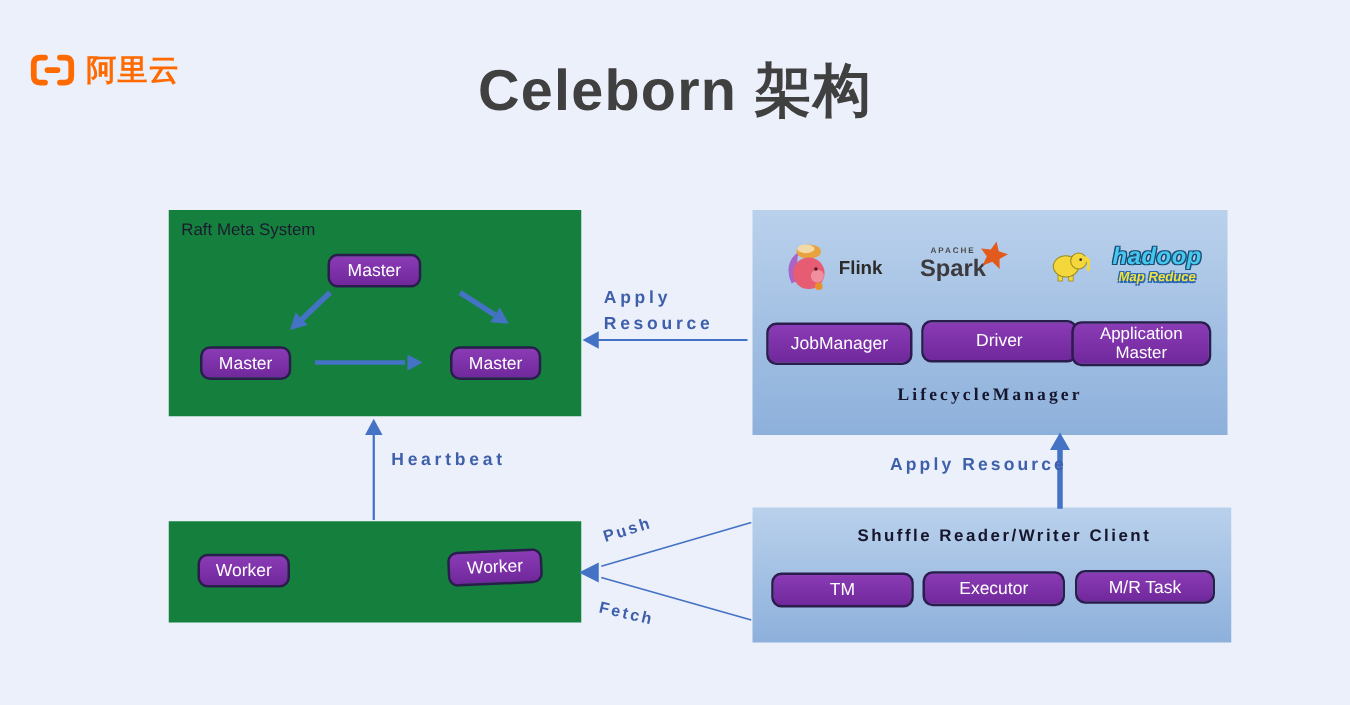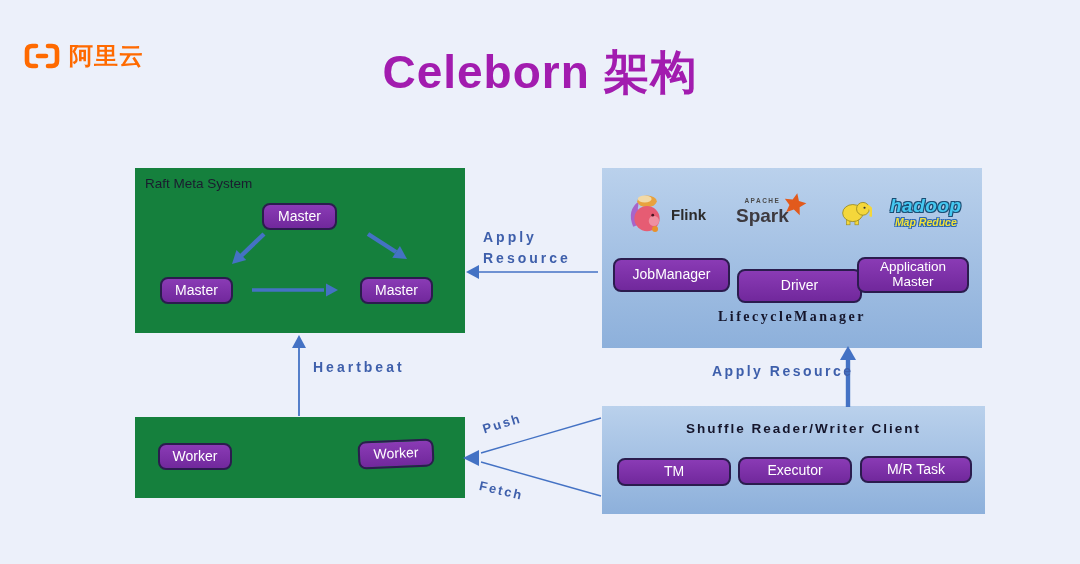--- a/index.html
+++ b/index.html
@@ -5,21 +5,21 @@
   * { box-sizing: border-box; }
   body { margin:0; background:#ECF0FA; font-family:"Liberation Sans", sans-serif; }
   #canvas { position:relative; width:1080px; height:564px; background:#ECF0FA; overflow:hidden; }
 
   
   .brand { position:absolute; left:22px; top:13px; display:flex; align-items:center; gap:7px; z-index:4;margin-top:27px; }
   .brand-name { color:#FF6A00; font-size:24px; font-weight:700; letter-spacing:1px; }
 
   
   .page-title { position:absolute; left:0; top:42px; width:100%; text-align:center;
-    font-size:46px; font-weight:800; color:#a21caf; letter-spacing:1px; z-index:2; }
+    font-size:46px; font-weight:800; color:#404040; letter-spacing:1px; z-index:2; }
 
   
   .box-white { position:absolute; background:#15803d; z-index:1; }
   .box-grad  { position:absolute; background:linear-gradient(180deg,#BAD1EC 0%,#8DB0DB 100%); z-index:1; }
 
   .raft-box    { left:135px; top:168px; width:330px; height:165px; }
   .worker-box  { left:135px; top:417px; width:330px; height:81px; }
   .lcm-box     { left:602px; top:168px; width:380px; height:180px; }
   .shuffle-box { left:602px; top:406px; width:383px; height:108px; }
 
@@ -109,21 +109,21 @@
         <path d="M26.5 8 q4.5 2.5 2.5 8" fill="none" stroke="#F4D73B" stroke-width="3" stroke-linecap="round"></path>
         <circle cx="23" cy="9" r="1" fill="#333333"></circle>
       </svg>
       <div class="hadoop-stack">
         <span class="hadoop-label">hadoop</span>
         <span class="hadoop-sub">Map Reduce</span>
       </div>
     </div>
 
     <div class="pbtn" style="left:11px; top:90px; width:117px; height:34px;text-align:right;">JobManager</div>
-    <div class="pbtn" style="left:135px; top:101px; width:125px; height:34px;">Driver</div>
+    <div class="pbtn" style="left:135px; top:88px; width:125px; height:34px;">Driver</div>
     <div class="pbtn" style="left:255px; top:89px; width:112px; height:36px; font-size:13.5px;">Application Master</div>
 
     <div class="dark-title" style="top:141px;font-family:Liberation Serif, serif;">LifecycleManager</div>
   </div>
 
   <div class="box-grad shuffle-box">
     <div class="dark-title" style="top:15px; font-size:13.5px; letter-spacing:2px;padding-left:20px;">Shuffle Reader/Writer Client</div>
     <div class="pbtn" style="left:15px; top:52px; width:114px; height:28px;">TM</div>
     <div class="pbtn" style="left:136px; top:51px; width:114px; height:28px;">Executor</div>
     <div class="pbtn" style="left:258px; top:50px; width:112px; height:27px;">M/R Task</div>

